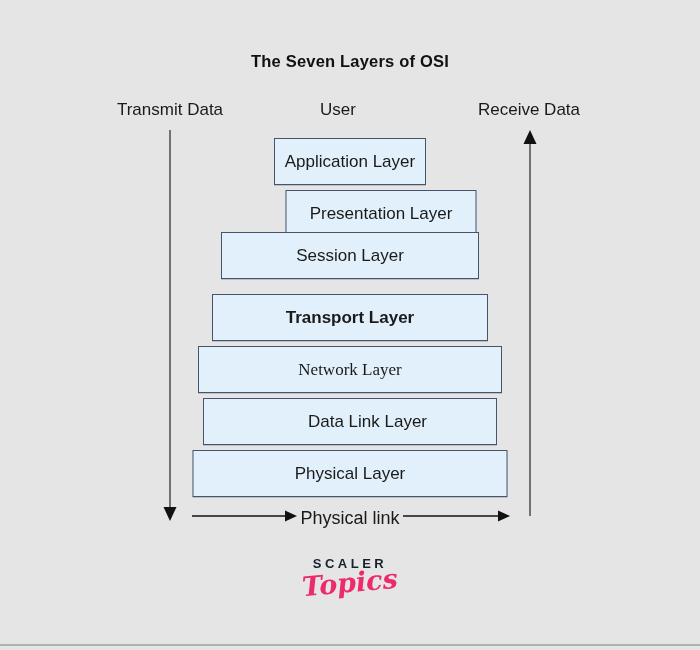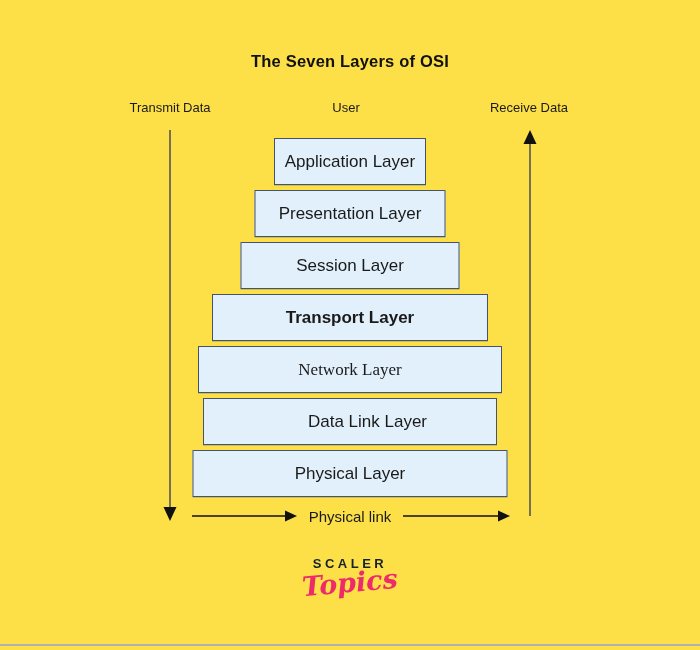--- a/index.html
+++ b/index.html
@@ -5,45 +5,45 @@
   html, body {
     margin: 0;
     padding: 0;
     background: #ffffff;
     font-family: "Liberation Sans", sans-serif;
   }
   .canvas {
     position: relative;
     width: 700px;
     height: 650px;
-    background: #fde047;
+    background: #e5e5e5;
     overflow: hidden;
   }
   .title {
     position: absolute;
     top: 52px;
     left: 0;
     width: 100%;
     text-align: center;
     font-size: 16.5px;
     font-weight: 700;
     color: #111111;
     letter-spacing: 0.2px;
   }
   .lbl {
     position: absolute;
     transform: translateX(-50%);
-    font-size: 13px;
+    font-size: 17px;
     color: #1a1a1a;
     white-space: nowrap;
   }
   .lbl.transmit { left: 170px; top: 100px; }
-  .lbl.user     { left: 346px; top: 100px; }
+  .lbl.user     { left: 338px; top: 100px; }
   .lbl.receive  { left: 529px; top: 100px; }
-  .lbl.plink    { left: 350px; top: 508px; font-size: 15px; }
+  .lbl.plink    { left: 350px; top: 508px; font-size: 18px; }
 
   .diagram-svg {
     position: absolute;
     top: 0; left: 0;
     width: 700px; height: 650px;
     pointer-events: none;
   }
 
   .layer {
     position: absolute;
@@ -54,22 +54,22 @@
     background: #e2f0fb;
     border: 1px solid #44546a;
     display: flex;
     align-items: center;
     justify-content: center;
     font-size: 17px;
     color: #1a1a1a;
     box-shadow: 0 1px 0 rgba(68,84,106,0.25);
   }
   .b1 { top: 138px; width: 152px; }
-  .b2 { top: 190px; width: 191px; }
-  .b3 { top: 242px; width: 219px; }
+  .b2 { top: 190px; width: 191px; margin-left: 31px; }
+  .b3 { top: 232px; width: 258px; }
   .b4 { top: 294px; width: 276px; font-weight: bold; }
   .b5 { top: 346px; width: 304px; font-family: Liberation Serif, serif; }
   .b6 { top: 398px; width: 294px; padding-left: 35px; }
   .b7 { top: 450px; width: 315px; }
 
   .logo {
     position: absolute;
     top: 556px;
     left: 0;
     width: 100%;

